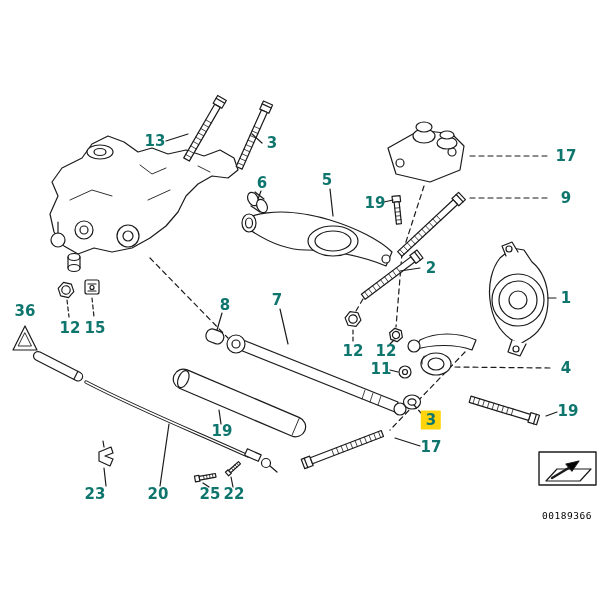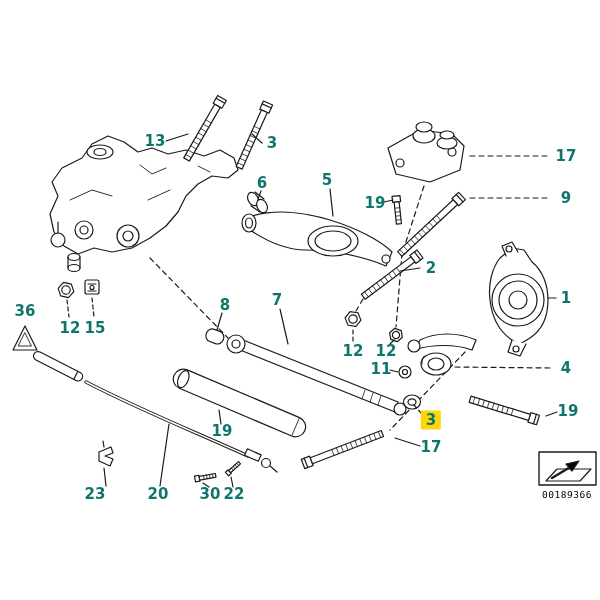--- a/index.html
+++ b/index.html
@@ -5,21 +5,21 @@
   html,body{margin:0;padding:0;background:#fff;}
   .stage{position:relative;width:600px;height:600px;background:#ffffff;overflow:hidden;
          font-family:"DejaVu Sans", sans-serif;}
   .stage svg{position:absolute;left:0;top:0;}
   svg *{vector-effect:non-scaling-stroke;}
   .art{stroke:#1b1b1b;fill:none;stroke-width:1.2;stroke-linecap:round;stroke-linejoin:round;}
   .callout{position:absolute;transform:translate(-50%,-50%);font-size:15px;font-weight:700;
            color:#0f766e;line-height:1;white-space:nowrap;}
   .callout.highlight{padding:2px 5px;border-radius:1px;}
   .code{position:absolute;transform:translate(-50%,-50%);font-size:9.5px;letter-spacing:.5px;
-        font-family:"DejaVu Sans Mono", monospace;color:#000;}
+        font-family:"DejaVu Sans Mono", monospace;color:#000;margin-top:21px;}
 </style>
 </head>
 <body>
 
 <div class="stage">
 
 <svg width="600" height="600" viewBox="0 0 600 600">
   <defs>
     <g id="boltL" class="art">
       <path d="M0,-5 L9,-5 L9,5 L0,5 Z" fill="#fff"></path>
@@ -239,20 +239,20 @@
 <div class="callout" style="left:353px;top:351px">12</div>
 <div class="callout" style="left:386px;top:351px">12</div>
 <div class="callout" style="left:155px;top:141px">13</div>
 <div class="callout" style="left:272px;top:143px">3</div>
 <div class="callout" style="left:95px;top:328px">15</div>
 <div class="callout" style="left:222px;top:431px">19</div>
 <div class="callout" style="left:566px;top:156px">17</div>
 <div class="callout" style="left:568px;top:411px">19</div>
 <div class="callout" style="left:375px;top:203px">19</div>
 <div class="callout" style="left:158px;top:494px">20</div>
-<div class="callout" style="left:210px;top:494px">30</div>
+<div class="callout" style="left:210px;top:494px">25</div>
 <div class="callout" style="left:234px;top:494px">22</div>
 <div class="callout" style="left:95px;top:494px">23</div>
 <div class="callout" style="left:25px;top:311px">36</div>
 
 <div class="code" style="left:567px;top:494px">00189366</div>
 
 </div>
 
 </body></html>

